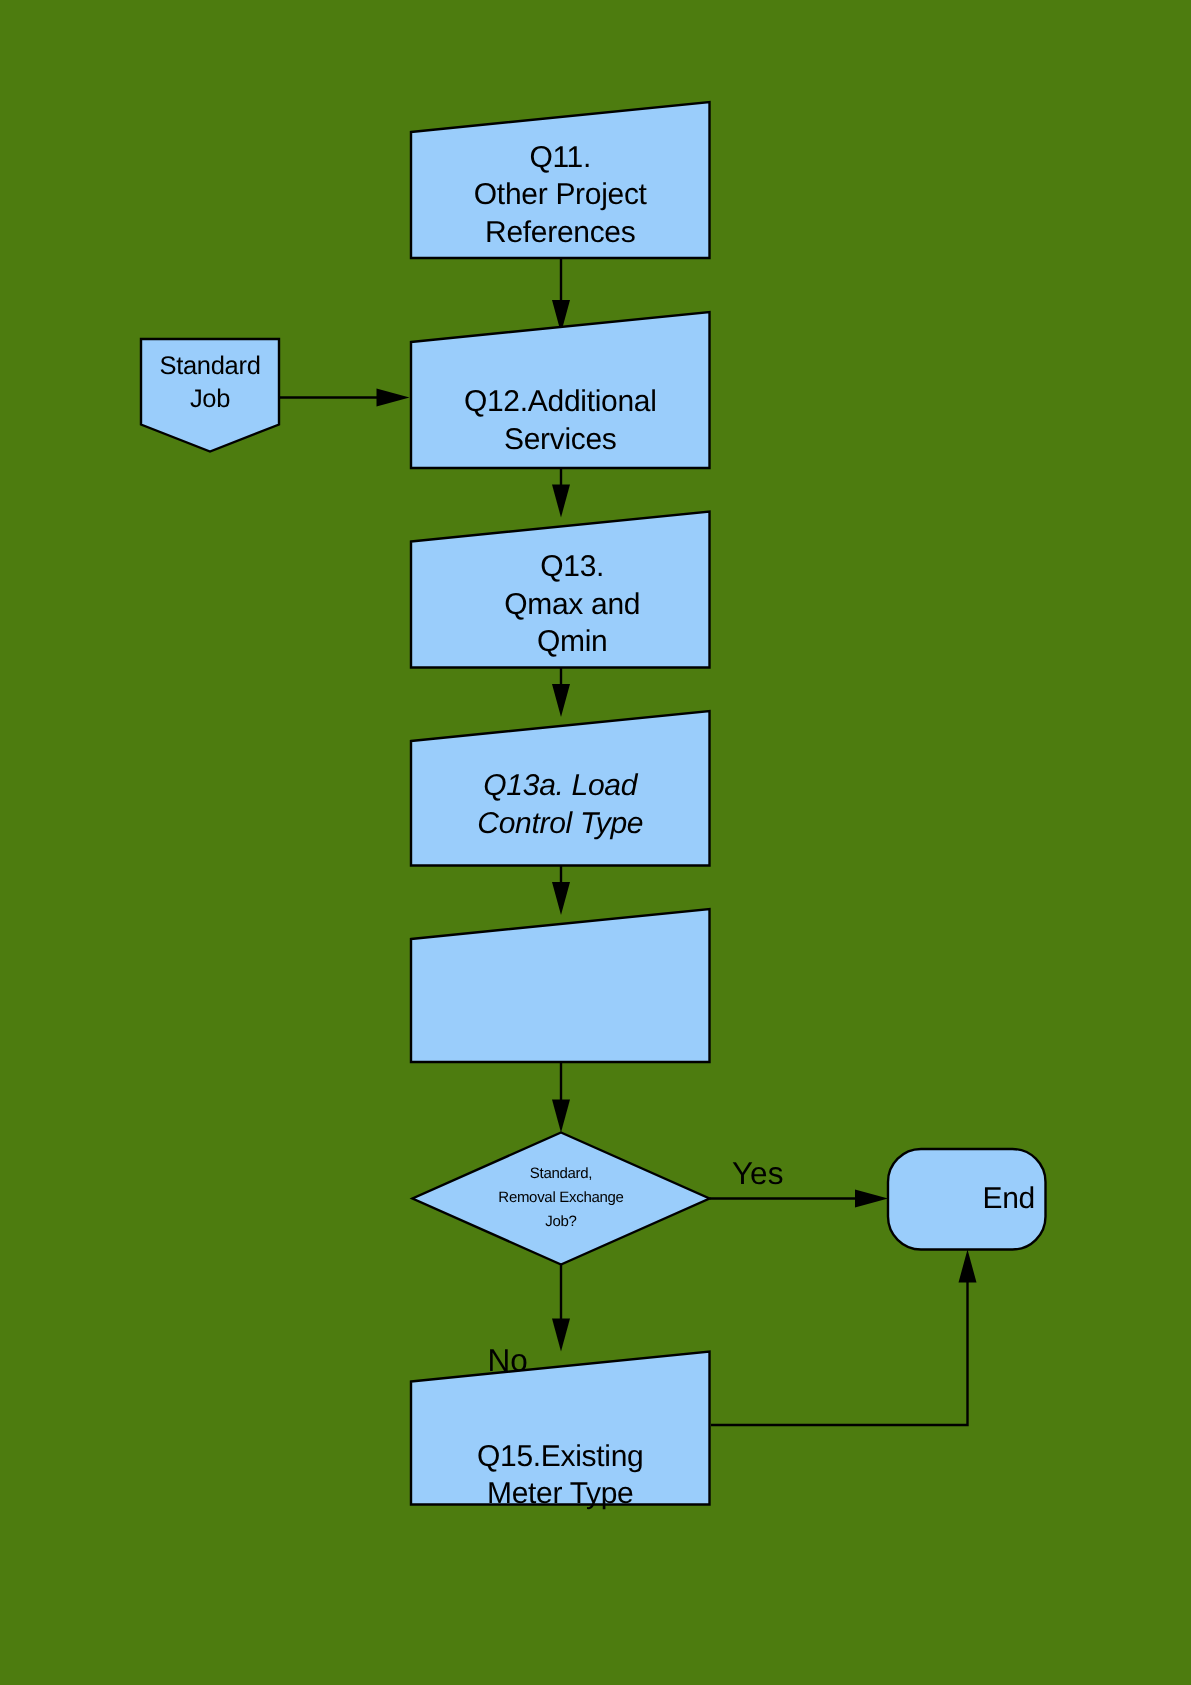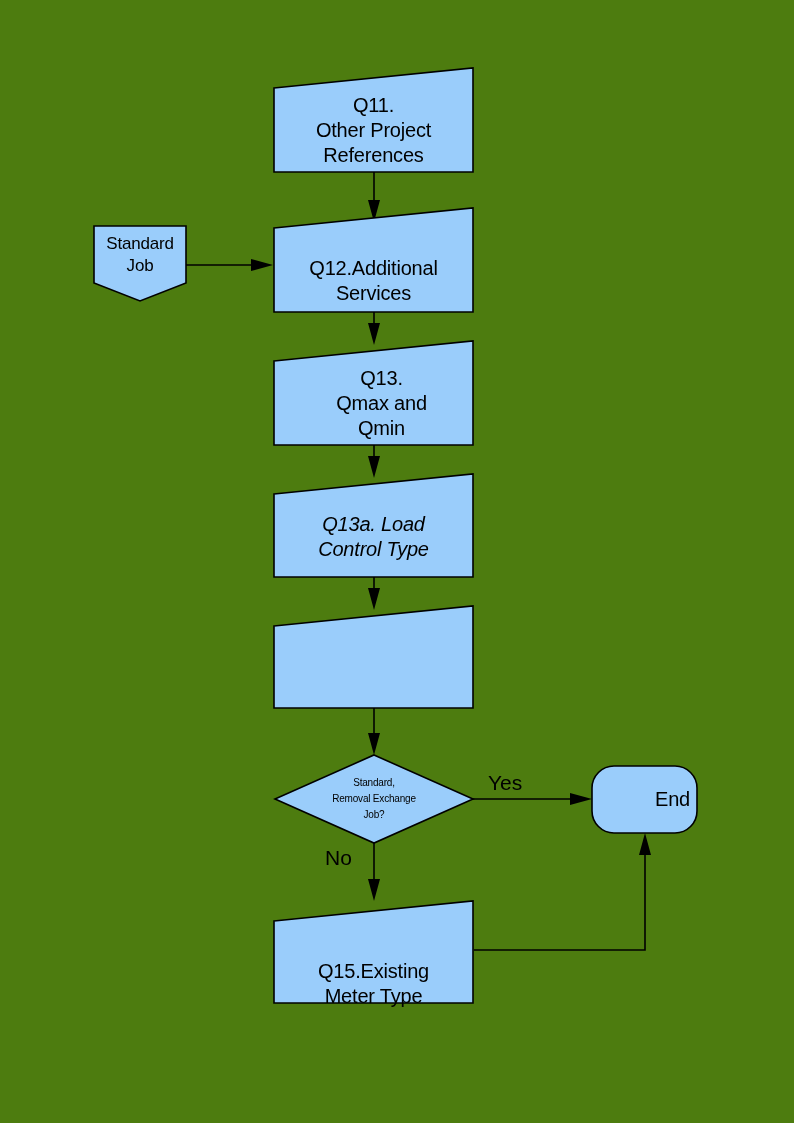--- a/index.html
+++ b/index.html
@@ -165,15 +165,15 @@
 Removal Exchange
 Job?</div>
 
   <div class="node-label" style="left:592px; top:766px; width:105px; height:67px; display:flex; align-items:center; justify-content:center;margin-left:28px;">End</div>
 
   <div class="node-label" style="left:274px; top:944px; width:199px; height:80px; display:flex; align-items:center; justify-content:center;">Q15.Existing
 Meter Type</div>
 
   <div class="edge-label" style="left:488px; top:771px;">Yes</div>
 
-  <div class="edge-label" style="left:325px; top:846px;">No</div>
+  <div class="edge-label" style="left:325px; top:896px;">No</div>
 
 </div>
 
 </body></html>

